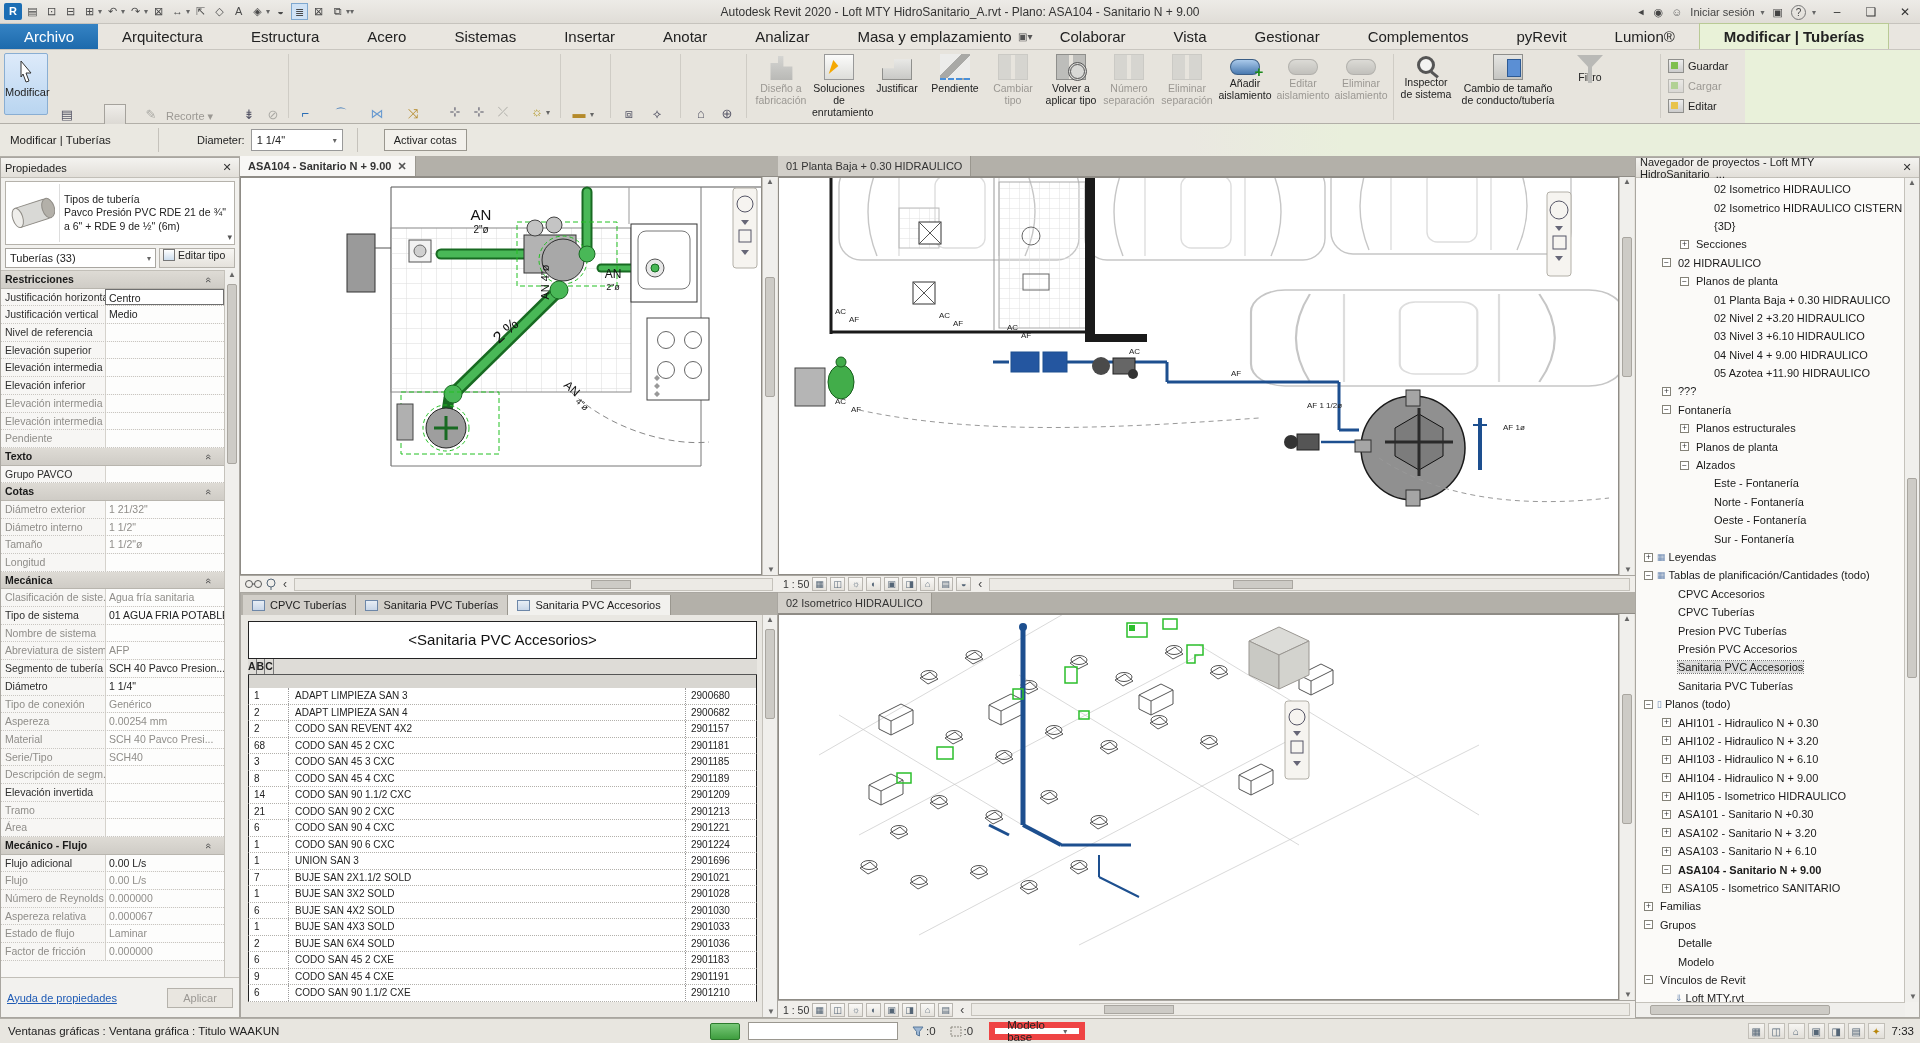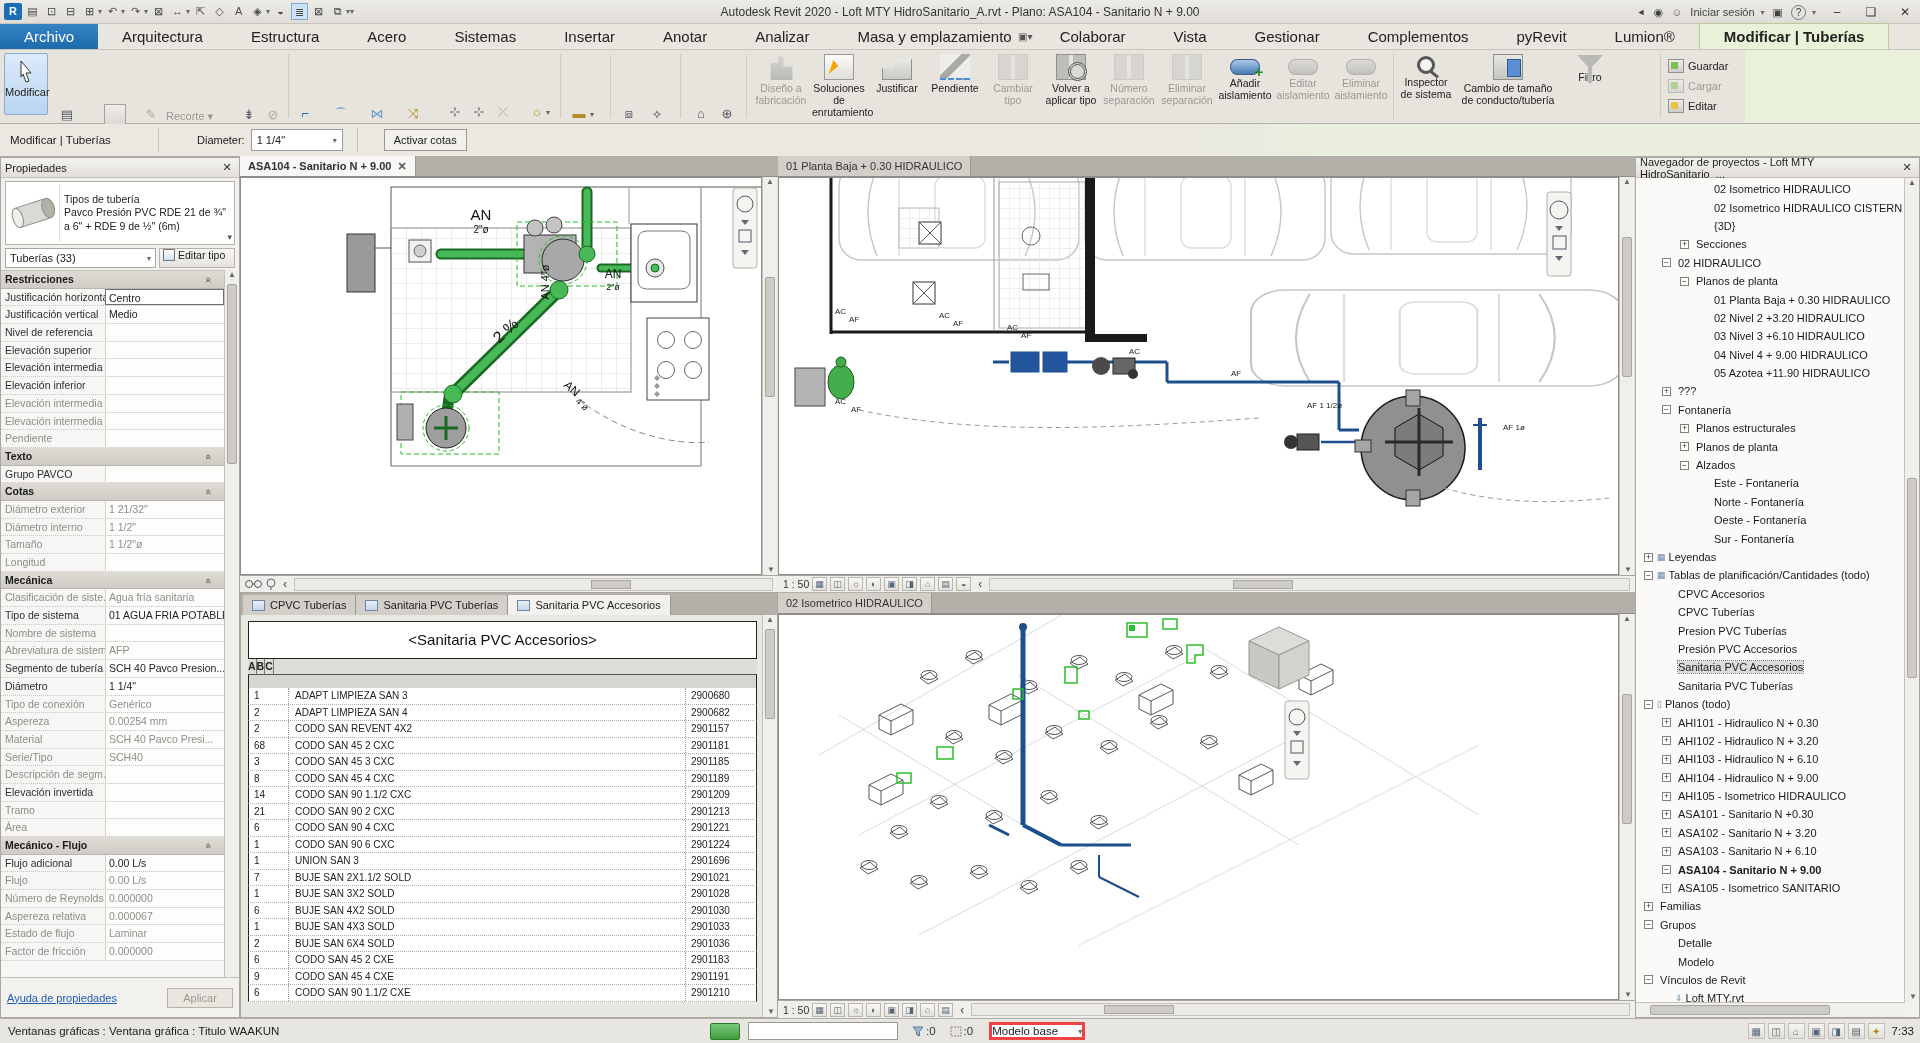--- a/index.html
+++ b/index.html
@@ -147,21 +147,21 @@
 .l1{padding-left:8px}.l2{padding-left:26px}.l3{padding-left:44px}.l4{padding-left:62px}
 .titem.sel .tt{background:#dcdcdc;outline:1px dotted #777}
 .titem.bold .tt{font-weight:bold}
 
 
 #statusbar{left:0;top:1018px;width:1920px;height:25px;background:#e8e6e0;border-top:1px solid #b2afa8;display:flex;align-items:center;font-size:11.5px;color:#222}
 #statusbar .msg{padding-left:8px;width:710px;white-space:nowrap;overflow:hidden}
 .greenblk{width:30px;height:17px;background:linear-gradient(#79c979,#3f9e3f);border:1px solid #2d7a2d;border-radius:2px}
 .sinput{width:150px;height:18px;background:#fff;border:1px solid #9a978f;margin-left:8px}
 .scount{display:flex;align-items:center;gap:2px;margin-left:14px;color:#333}
-.sdesign{width:96px;height:18px;background:#fff;border:3px solid #ef4444;display:flex;align-items:center;justify-content:space-between;padding:0 0;margin-left:16px}
+.sdesign{width:96px;height:18px;background:#fff;border:6px solid #ef4444;display:flex;align-items:center;justify-content:space-between;padding:0 12px;margin-left:16px}
 .sico{width:17px;height:16px;border:1px solid #c2bfb8;background:linear-gradient(#f6f5f2,#e2dfd9);text-align:center;line-height:15px;font-size:10px;color:#567}
 .srt{margin-left:auto;display:flex;align-items:center;gap:3px;padding-right:6px}
 .fglyph{color:#6a87b0}
 svg text{font-family:"Liberation Sans",sans-serif}
 </style>
 </head>
 <body>
 
 <div class="win">
 

